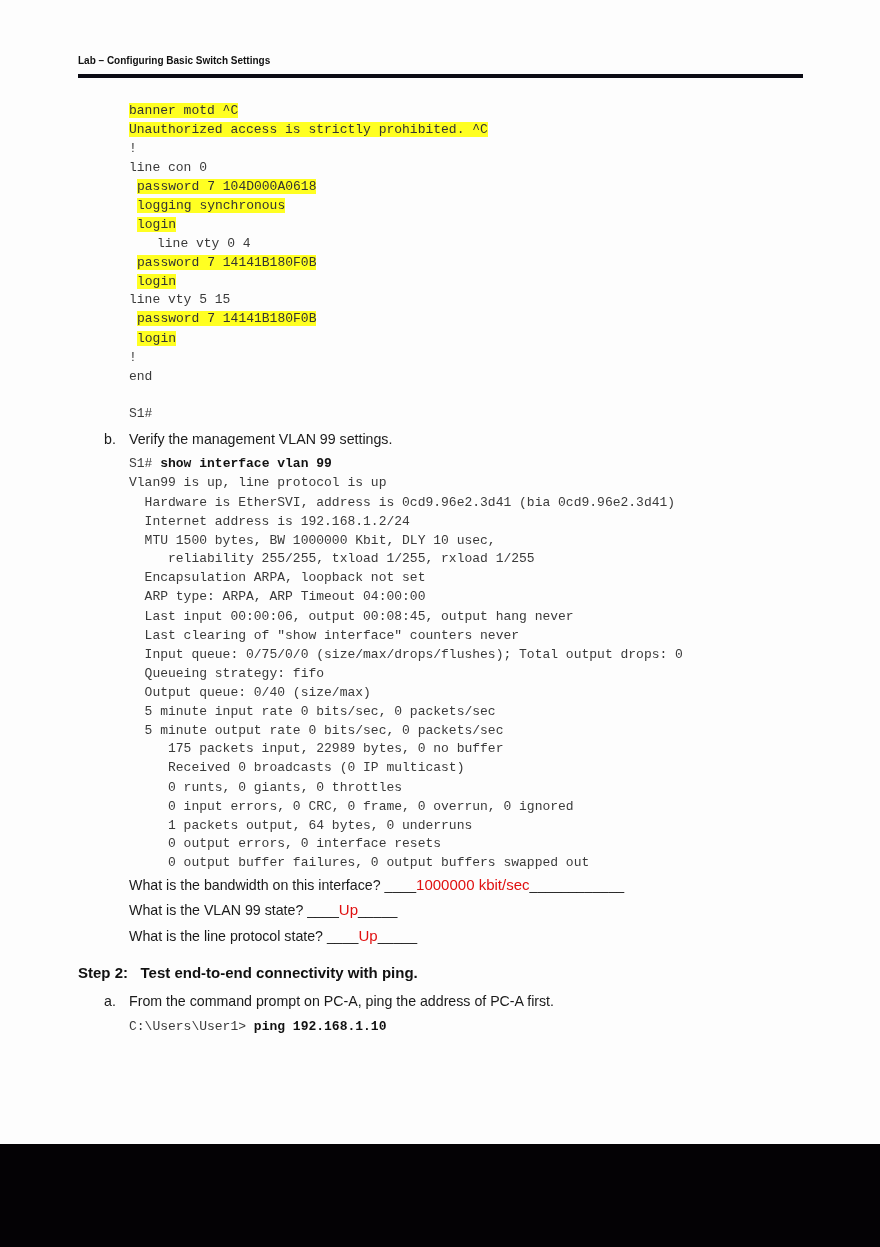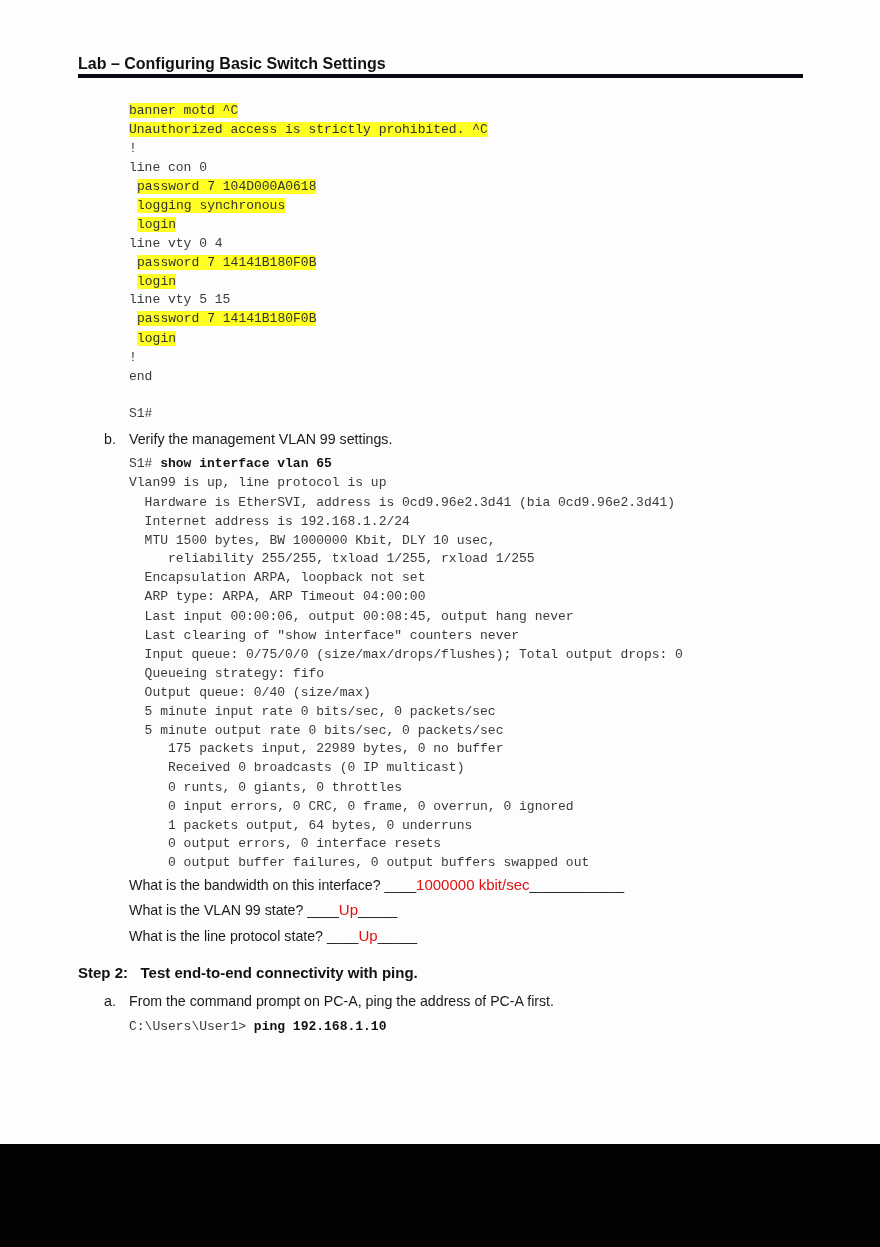--- a/index.html
+++ b/index.html
@@ -26,21 +26,21 @@
       width: 880px;
       height: 103px;
       background: #040205;
     }
     .header-title {
       position: absolute;
       left: 78px;
       top: 55px;
       font-family: "Liberation Sans", sans-serif;
       font-weight: bold;
-      font-size: 16px;
+      font-size: 10px;
       color: #111111;
     }
     .header-rule {
       position: absolute;
       left: 78px;
       top: 74px;
       width: 725px;
       height: 4px;
       background: #0b0b14;
     }
@@ -102,36 +102,36 @@
   <div class="header-rule"></div>
 
   <div>
     <div class="code-line mono" style="top:101px;"><span class="hl">banner motd ^C</span></div>
     <div class="code-line mono" style="top:120px;"><span class="hl">Unauthorized access is strictly prohibited. ^C</span></div>
     <div class="code-line mono" style="top:139px;"><span>!</span></div>
     <div class="code-line mono" style="top:158px;"><span>line con 0</span></div>
     <div class="code-line mono" style="top:177px; left:137px;"><span class="hl">password 7 104D000A0618</span></div>
     <div class="code-line mono" style="top:196px; left:137px;"><span class="hl">logging synchronous</span></div>
     <div class="code-line mono" style="top:215px; left:137px;"><span class="hl">login</span></div>
-    <div class="code-line mono" style="top:234px;"><span>line vty 0 4</span></div>
+    <div class="code-line mono" style="top:234px;margin-left:28px;"><span>line vty 0 4</span></div>
     <div class="code-line mono" style="top:253px; left:137px;"><span class="hl">password 7 14141B180F0B</span></div>
     <div class="code-line mono" style="top:272px; left:137px;"><span class="hl">login</span></div>
     <div class="code-line mono" style="top:290px;"><span>line vty 5 15</span></div>
     <div class="code-line mono" style="top:309px; left:137px;"><span class="hl">password 7 14141B180F0B</span></div>
     <div class="code-line mono" style="top:329px; left:137px;"><span class="hl">login</span></div>
     <div class="code-line mono" style="top:348px;"><span>!</span></div>
     <div class="code-line mono" style="top:367px;"><span>end</span></div>
     <div class="code-line mono" style="top:404px;"><span>S1#</span></div>
   </div>
 
   <div>
     <div class="text-line sans bullet" style="top:431px;">b.</div>
     <div class="text-line sans" style="top:431px; left:129px;">Verify the management VLAN 99 settings.</div>
 
-    <div class="code-line mono" style="top:454px;"><span>S1# </span><span class="bold-cmd">show interface vlan 65</span></div>
+    <div class="code-line mono" style="top:454px;"><span>S1# </span><span class="bold-cmd">show interface vlan 99</span></div>
 
     <div>
       <div class="code-line mono" style="top:473px;">Vlan99 is up, line protocol is up</div>
       <div class="code-line mono" style="top:493px;">  Hardware is EtherSVI, address is 0cd9.96e2.3d41 (bia 0cd9.96e2.3d41)</div>
       <div class="code-line mono" style="top:512px;">  Internet address is 192.168.1.2/24</div>
       <div class="code-line mono" style="top:531px;">  MTU 1500 bytes, BW 1000000 Kbit, DLY 10 usec,</div>
       <div class="code-line mono" style="top:549px;">     reliability 255/255, txload 1/255, rxload 1/255</div>
       <div class="code-line mono" style="top:568px;">  Encapsulation ARPA, loopback not set</div>
       <div class="code-line mono" style="top:587px;">  ARP type: ARPA, ARP Timeout 04:00:00</div>
       <div class="code-line mono" style="top:607px;">  Last input 00:00:06, output 00:08:45, output hang never</div>

